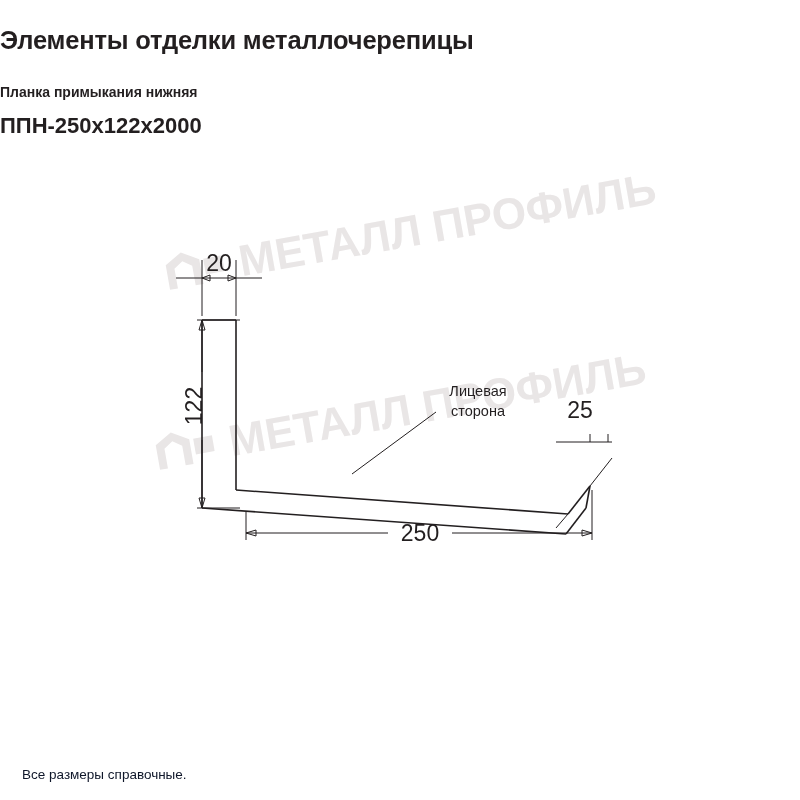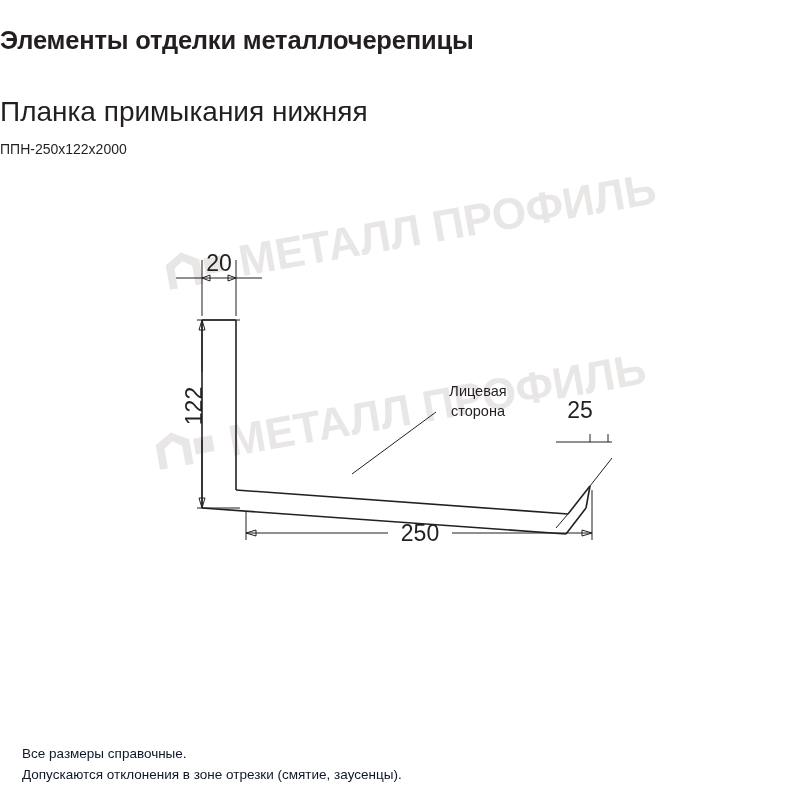--- a/index.html
+++ b/index.html
@@ -27,30 +27,30 @@
     text-align: left;
   }
   .title-main {
     font-size: 25.5px;
     font-weight: bold;
     letter-spacing: -0.2px;
     line-height: 1.1;
     color: #231f20;
   }
   .title-sub {
-    margin-top: 42px;
-    font-size: 28px;
-    font-weight: normal;
+    margin-top: 30px;
+    font-size: 14px;
+    font-weight: bold;
     line-height: 1.15;
     color: #231f20;
   }
   .title-code {
     margin-top: 13px;
-    font-size: 14px;
-    font-weight: normal;
+    font-size: 22px;
+    font-weight: bold;
     line-height: 1.15;
     color: #231f20;
   }
   .drawing {
     position: absolute;
     top: 190px;
     left: 0;
     width: 800px;
     height: 440px;
   }
@@ -191,16 +191,15 @@
         <text class="note-text" x="478" y="206" text-anchor="middle">Лицевая</text>
         <text class="note-text" x="478" y="226" text-anchor="middle">сторона</text>
         <path class="ln thin" d="M436 222 L352 284"></path>
       </g>
 
     </svg>
   </div>
 
   <div class="footer">
     <div>Все размеры справочные.</div>
-    <div>Допускаются отклонения в зоне отрезки (смятие, заусенцы).</div>
   </div>
 
 </div>
 
 </body></html>

